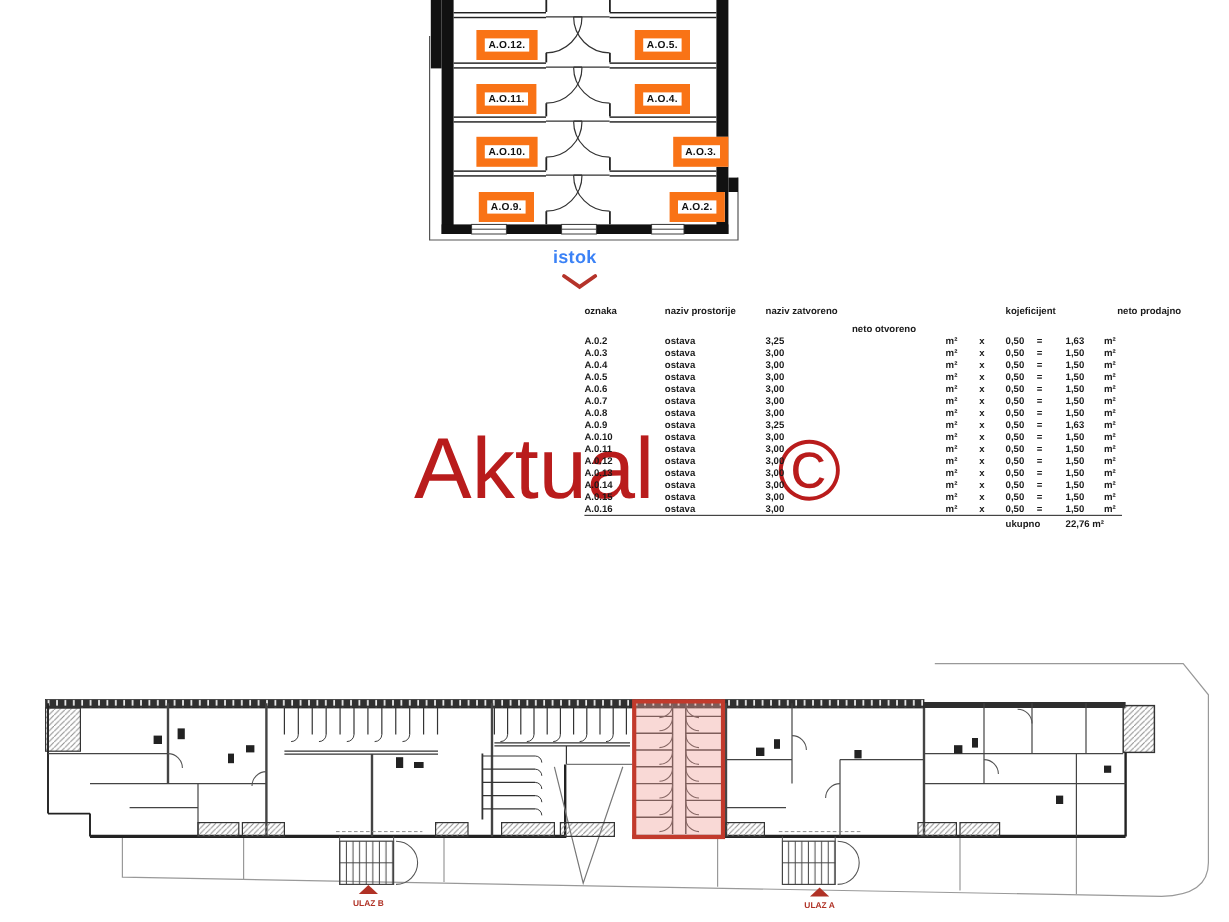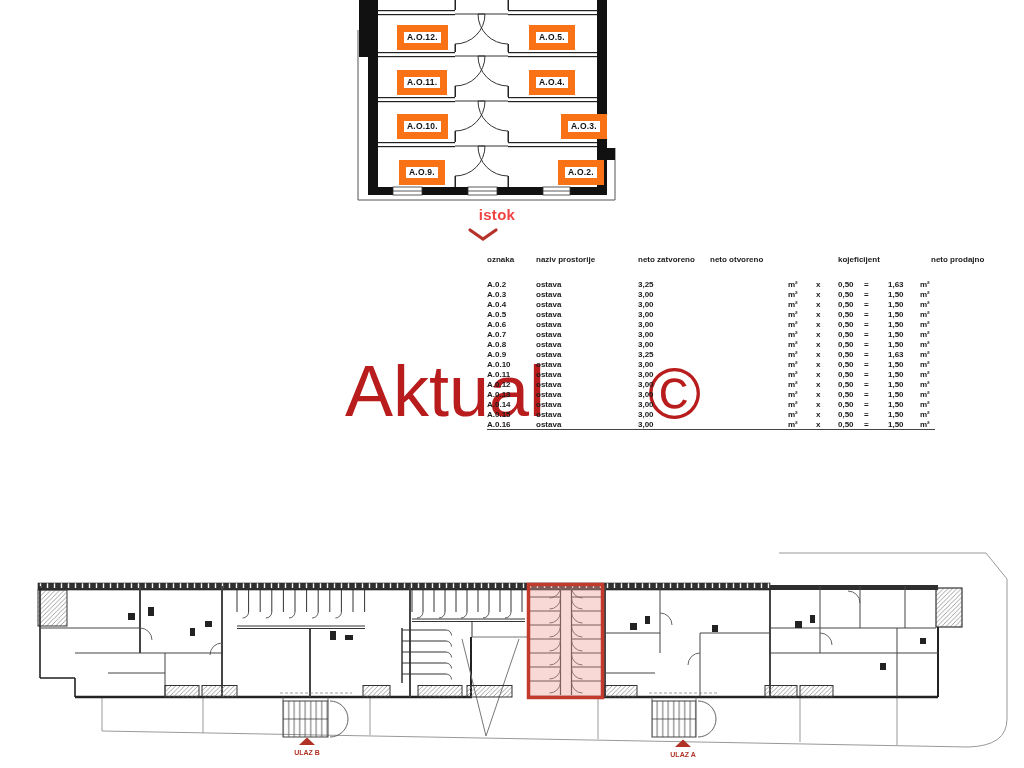--- a/index.html
+++ b/index.html
@@ -11,30 +11,30 @@
   
   .wm{color:#b91c1c;font-size:72px;font-weight:400;white-space:nowrap;z-index:1;}
   
   .plan-label{
     position:absolute;z-index:3;background:#fff;border:7px solid #f97316;
     font-size:8.5px;font-weight:bold;color:#111;padding:1px 3px;line-height:9px;
     letter-spacing:.2px;
   }
   
   .istok{
-    position:absolute;left:464px;top:206px;width:66px;text-align:center;
-    color:#ef4444;font-weight:bold;font-size:15px;z-index:3;letter-spacing:.3px;
+    position:absolute;left:446px;top:206px;width:66px;text-align:center;
+    color:#3b82f6;font-weight:bold;font-size:15px;z-index:3;letter-spacing:.3px;
   }
   
   .mtable{position:absolute;left:480px;top:252px;width:492px;height:200px;z-index:4;
     font-size:8px;font-weight:bold;color:#1a1a1a;}
   .mtable .hd,.t-row span,.tot span{position:absolute;white-space:nowrap;}
   .t-rows{position:absolute;left:0;top:28px;width:100%;}
   .t-row{position:relative;height:10px;}
-  .c-ozn{left:7px;}   .c-naz{left:56px;}  .c-zat{left:158px;}
+  .c-ozn{left:7px;}   .c-naz{left:74px;}  .c-zat{left:158px;}
   .c-otv{left:230px;} .c-u1{left:308px;}  .c-x{left:336px;}
   .c-koef{left:358px;}.c-eq{left:384px;}  .c-prod{left:408px;} .c-u2{left:440px;}
   .t-line{position:absolute;left:7px;top:177px;width:448px;border-top:1px solid #444;}
   .tot{position:absolute;left:0;top:180px;width:100%;height:10px;}
   svg{display:block;}
 </style>
 </head>
 <body>
 
 <span class="abs wm" style="left:345px;top:350px;">Aktual</span>
@@ -111,22 +111,22 @@
 <span class="plan-label" style="left:531px;top:160px;margin-left:27px;">A.O.2.</span>
 
 <div class="istok">istok</div>
 <svg class="abs" style="left:467px;top:227px;z-index:3;" width="32" height="16" viewBox="0 0 32 16">
   <path d="M3,3 L16,12 L29,3" stroke="#b5332a" stroke-width="3.2" fill="none" stroke-linecap="round"></path>
 </svg>
 
 <div class="mtable">
   <span class="hd c-ozn" style="top:3px;">oznaka</span>
   <span class="hd c-naz" style="top:3px;">naziv prostorije</span>
-  <span class="hd c-zat" style="top:3px;">neto zatvoreno</span>
-  <span class="hd c-otv" style="top:3px;">neto otvoreno</span>
+  <span class="hd c-zat" style="top:3px;">naziv zatvoreno</span>
+  <span class="hd c-otv" style="top:18px;">neto otvoreno</span>
   <span class="hd c-koef" style="top:3px;">kojeficijent</span>
   <span class="hd" style="top:3px;left:407px;padding-left:44px;">neto prodajno</span>
 
   <div class="t-rows">
 
       <div class="t-row">
         <span class="c-ozn">A.0.2</span>
         <span class="c-naz">ostava</span>
         <span class="c-zat">3,25</span>
         <span class="c-u1">m²</span>
@@ -300,20 +300,24 @@
         <span class="c-u1">m²</span>
         <span class="c-x">x</span>
         <span class="c-koef">0,50</span>
         <span class="c-eq">=</span>
         <span class="c-prod">1,50</span>
         <span class="c-u2">m²</span>
       </div>
     </div>
 
   <div class="t-line"></div>
+  <div class="tot">
+    <span class="c-koef">ukupno</span>
+    <span class="c-prod">22,76 m²</span>
+  </div>
 </div>
 
 <svg class="abs" style="left:0;top:533px;z-index:2;" width="1024" height="235" viewBox="0 0 1024 235">
   <defs>
     <pattern id="hatch" width="4.5" height="4.5" patternUnits="userSpaceOnUse">
       <path d="M0,4.5 L4.5,0" stroke="#8a8a8a" stroke-width="0.8"></path>
     </pattern>
     <pattern id="steps" width="5.5" height="10" patternUnits="userSpaceOnUse">
       <line x1="2.7" y1="0" x2="2.7" y2="10" stroke="#555" stroke-width="0.9"></line>
     </pattern>

